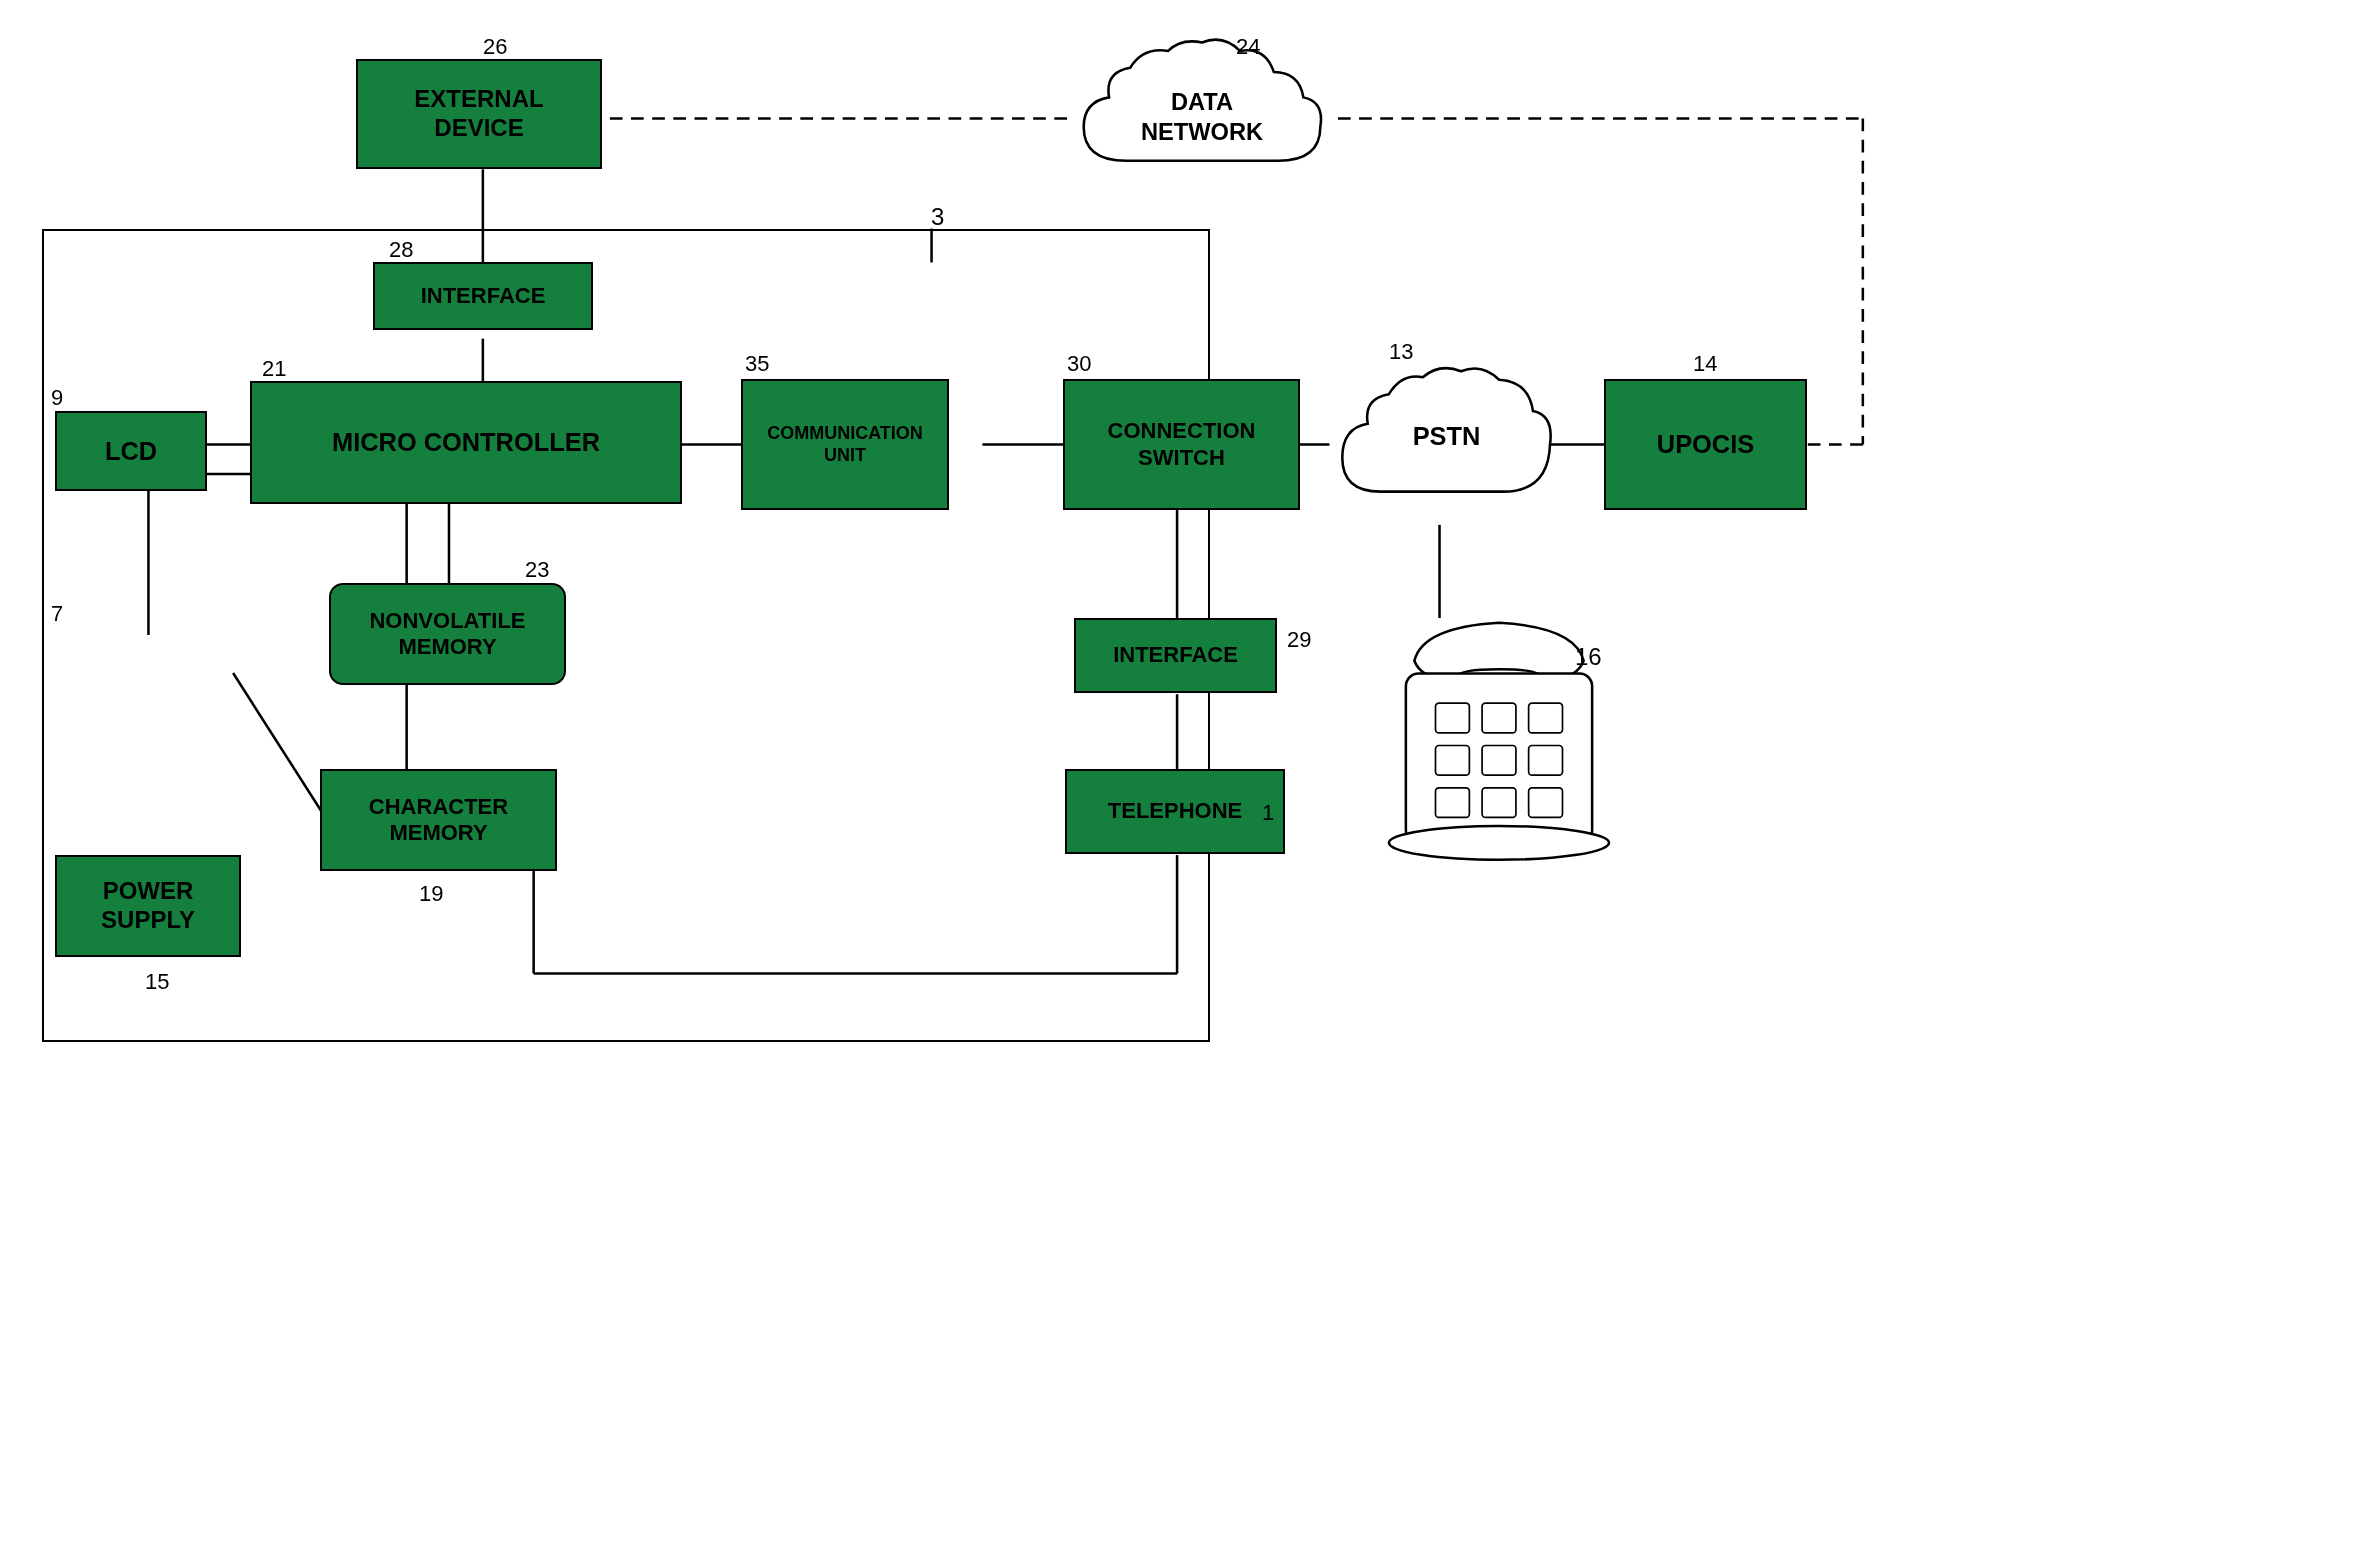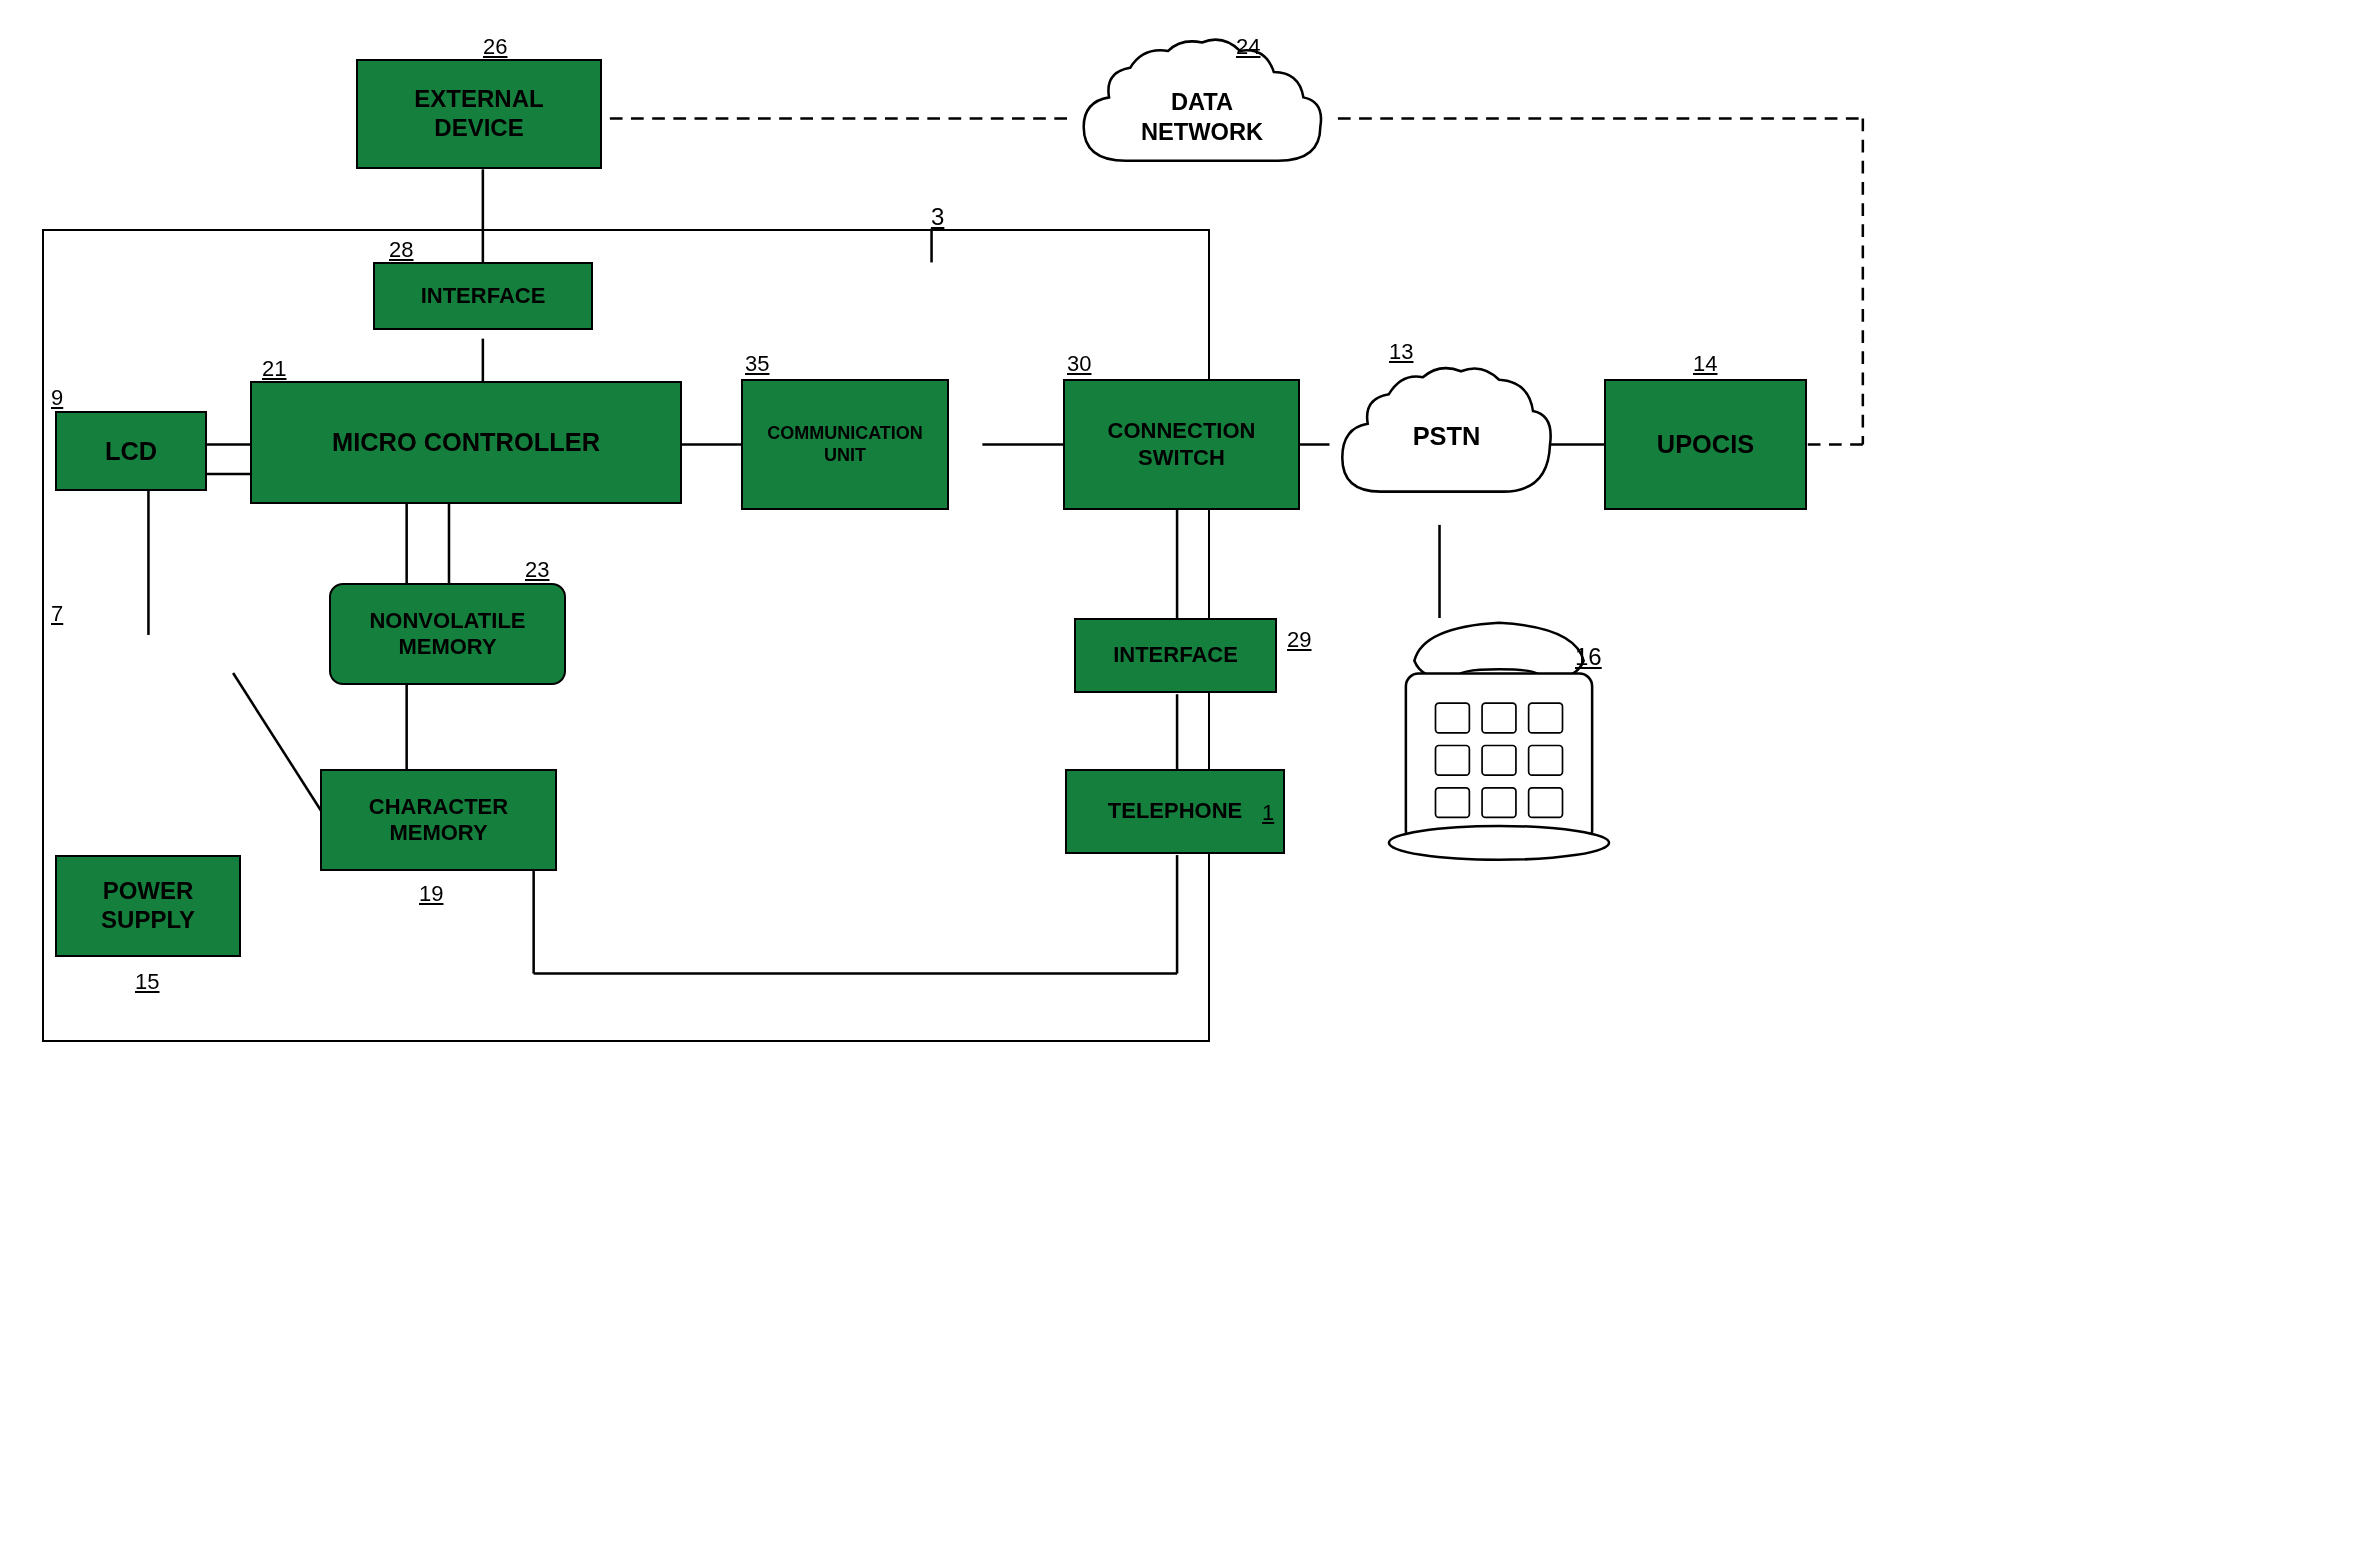--- a/index.html
+++ b/index.html
@@ -27,21 +27,20 @@
       text-align: center;
       font-size: 24px;
       font-weight: bold;
       line-height: 1.2;
     }
     .label {
       position: absolute;
       font-size: 22px;
       font-weight: normal;
       color: #000;
-      text-decoration: underline;
     }
     
     .cloud {
       position: absolute;
     }
     
     .system-box {
       position: absolute;
       border: 2.5px solid #000;
       background: transparent;
@@ -141,21 +140,21 @@
   <div class="box" style="left:55px; top:411px; width:152px; height:80px; font-size:25.4px;">
     <span>LCD</span>
   </div>
   <div class="label" style="left:51px; top:385px;">9</div>
 
   <div class="label" style="left:51px; top:601px;">7</div>
 
   <div class="box" style="left:55px; top:855px; width:186px; height:102px; font-size:24px;">
     <span>POWER<br>SUPPLY</span>
   </div>
-  <div class="label" style="left:135px; top:969px;text-align:center;">15</div>
+  <div class="label" style="left:145px; top:969px;text-align:center;">15</div>
 
   <div class="box" style="left:329px; top:583px; width:237px; height:102px; font-size:22px;border-radius:14px;">
     <span>NONVOLATILE<br>MEMORY</span>
   </div>
   <div class="label" style="left:525px; top:557px;">23</div>
 
   <div class="box" style="left:320px; top:769px; width:237px; height:102px; font-size:22px;">
     <span>CHARACTER<br>MEMORY</span>
   </div>
   <div class="label" style="left:419px; top:881px;">19</div>

